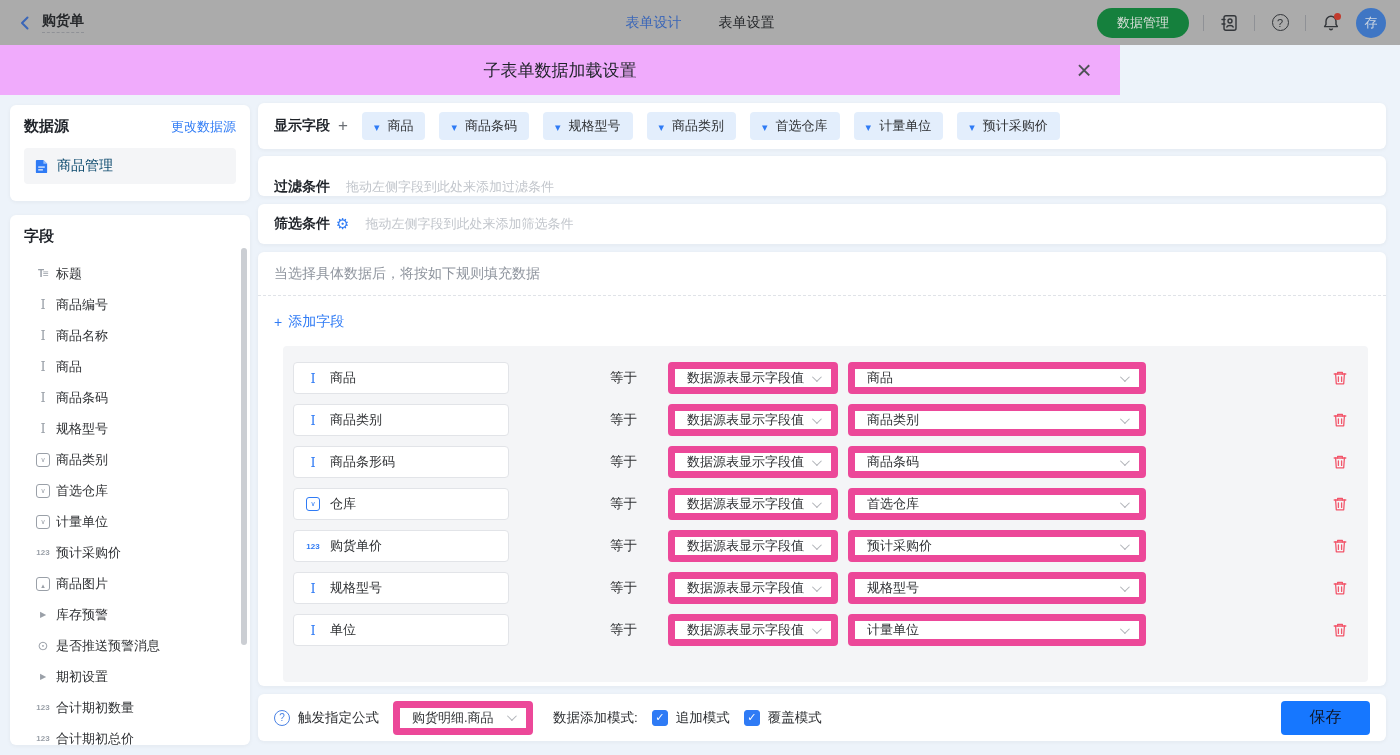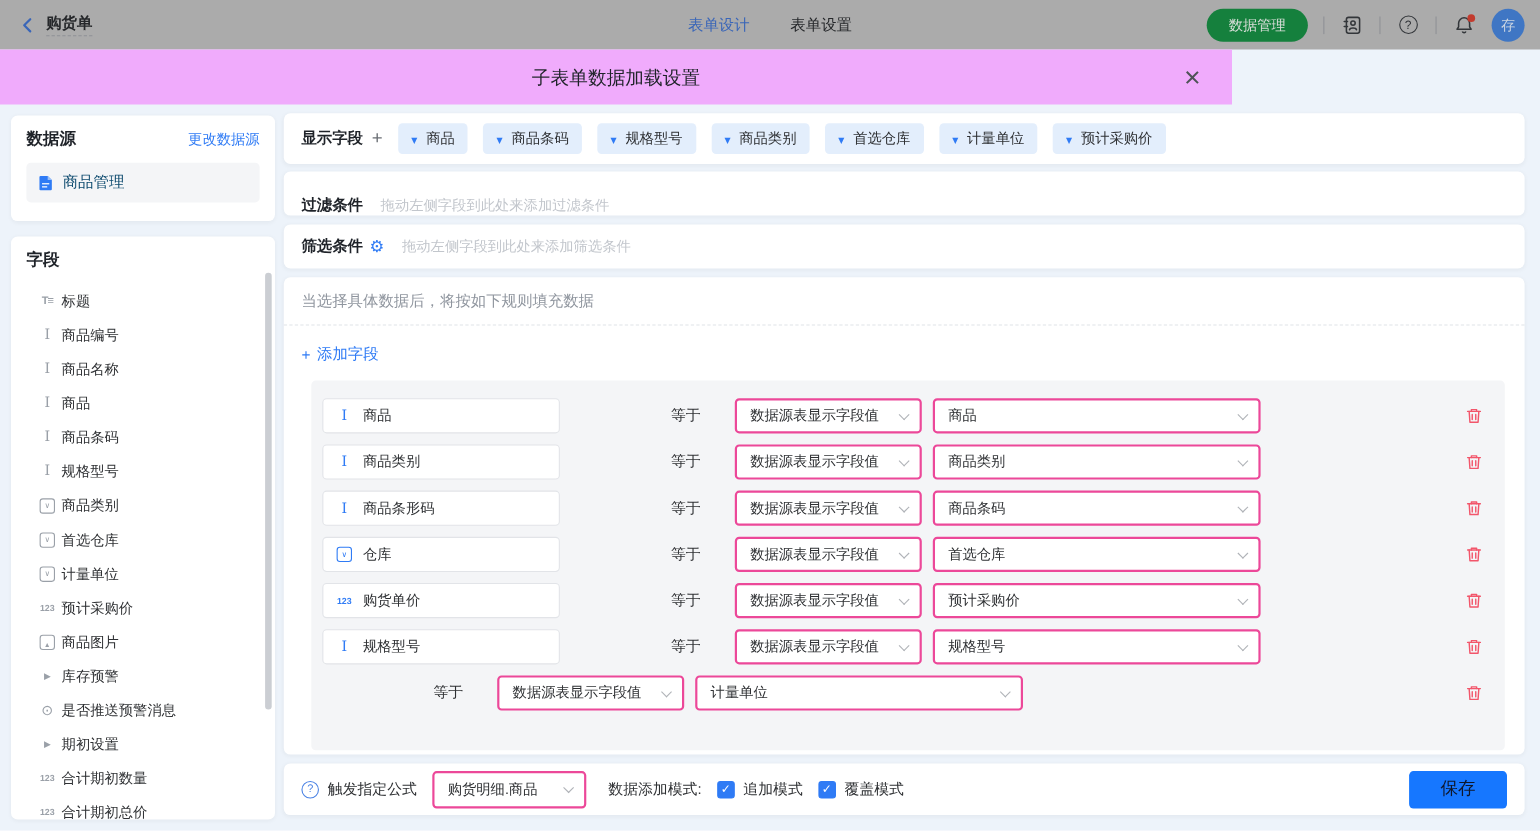--- a/index.html
+++ b/index.html
@@ -86,21 +86,21 @@
                  color:#8f959e; border-bottom:1px dashed #e0e3e8; }
   .addfield    { margin:16px 0 0 16px; height:20px; display:flex; align-items:center; gap:6px;
                  font-size:14px; color:var(--accent); cursor:pointer; width:fit-content; }
   .rules-box   { margin:14px 18px 0 25px; height:336px; background:#f4f5f7; border-radius:4px;
                  padding:11px 0 0 10px; overflow:hidden; }
   .rule-row    { height:42px; display:flex; align-items:center; }
   .rule-fieldbox { width:216px; height:32px; background:#fff; border:1px solid #e2e4e8; border-radius:4px;
                  display:flex; align-items:center; gap:8px; padding:0 10px; font-size:13px; color:#2e3033; cursor:pointer; }
   .rule-fieldbox .fi { color:var(--accent); }
   .rule-op     { margin-left:101px; width:28px; font-size:13.5px; color:#2e3033; font-weight:500; }
-  .select      { height:32px; background:#fff; border:2px solid #ec4899; border-radius:4px; display:flex;
+  .select      { height:32px; background:#fff; border:7px solid #ec4899; border-radius:4px; display:flex;
                  align-items:center; justify-content:space-between; padding:0 12px; font-size:13px;
                  color:#2e3033; cursor:pointer; }
   .select .chev{ width:7px; height:7px; border-right:1.5px solid #b0b3b8; border-bottom:1.5px solid #b0b3b8;
                  transform:rotate(45deg) translateY(-2px); }
   .sel-src     { margin-left:30px; width:170px; }
   .sel-tgt     { margin-left:10px; width:298px; }
   .trash       { margin-left:auto; margin-right:20px; color:var(--delete_red); cursor:pointer;
                  display:flex; align-items:center; }
 
   .foot-card   { left:258px; top:694px; width:1128px; height:47px; display:flex; align-items:center; padding:0 16px; }
@@ -471,20 +471,24 @@
             <svg width="16" height="16" viewBox="0 0 16 16" fill="none" stroke="currentColor" stroke-width="1.3" stroke-linecap="round" stroke-linejoin="round">
               <path d="M2.2 4h11.6"></path>
               <path d="M5.6 4V2.4h4.8V4"></path>
               <path d="M3.6 4l.7 9.8h7.4l.7-9.8"></path>
               <path d="M6.4 6.8v4.6M9.6 6.8v4.6"></path>
             </svg>
           </span>
         </div>
 
         <div class="rule-row">
+          <div class="rule-fieldbox">
+            <span class="fi" data-icon="text"></span>
+            <span>单位</span>
+          </div>
           <span class="rule-op">等于</span>
           <div class="select sel-src">
             <span>数据源表显示字段值</span>
             <i class="chev"></i>
           </div>
           <div class="select sel-tgt">
             <span>计量单位</span>
             <i class="chev"></i>
           </div>
           <span class="trash">

